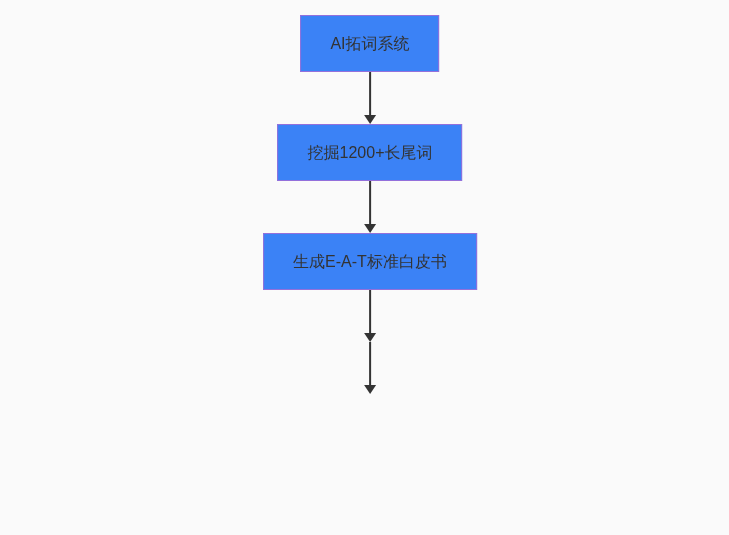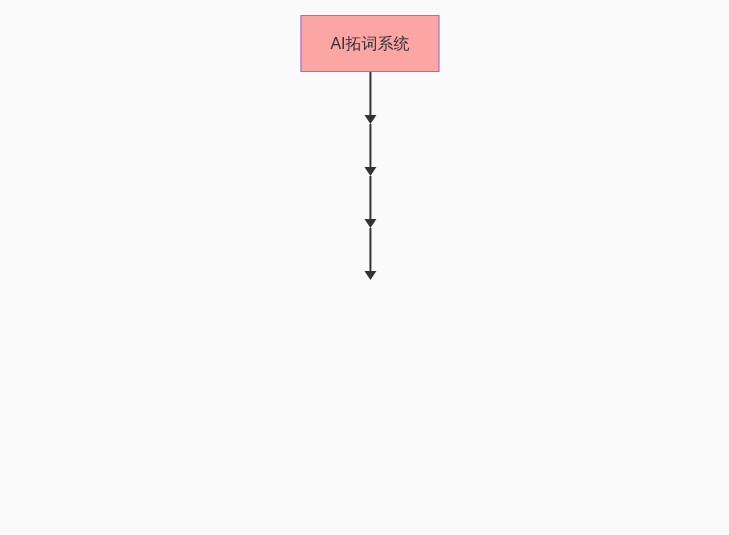--- a/index.html
+++ b/index.html
@@ -18,21 +18,21 @@
     position: absolute;
     left: 370px;
     top: 15px;
     transform: translateX(-50%);
     display: flex;
     flex-direction: column;
     align-items: center;
   }
   .flow-node {
     box-sizing: border-box;
-    background: #fca5a5;
+    background: #3b82f6;
     border: 1px solid #9370db;
     color: #333333;
     font-size: 16px;
     line-height: 19px;
     padding: 18px 29px;
     white-space: nowrap;
     text-align: center;
   }
   .flow-arrow {
     position: relative;
@@ -66,26 +66,28 @@
 
 <div class="flowchart">
 
   <div class="flow-node">AI拓词系统</div>
 
   <div class="flow-arrow">
     <div class="arrow-line"></div>
     <div class="arrowhead"></div>
   </div>
 
+  <div class="flow-node">挖掘1200+长尾词</div>
 
   <div class="flow-arrow">
     <div class="arrow-line"></div>
     <div class="arrowhead"></div>
   </div>
 
+  <div class="flow-node">生成E-A-T标准白皮书</div>
 
   <div class="flow-arrow">
     <div class="arrow-line"></div>
     <div class="arrowhead"></div>
   </div>
 
 
   <div class="flow-arrow">
     <div class="arrow-line"></div>
     <div class="arrowhead"></div>

